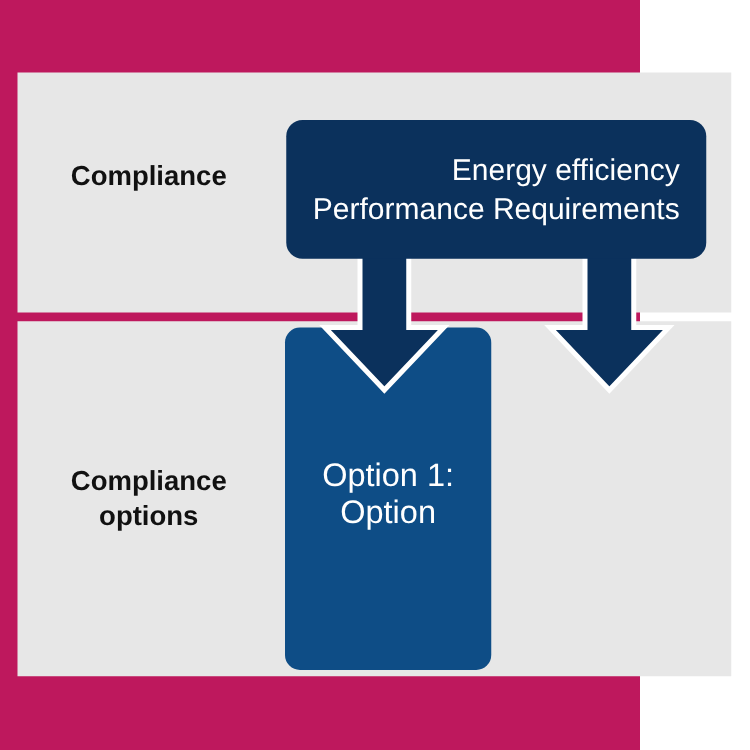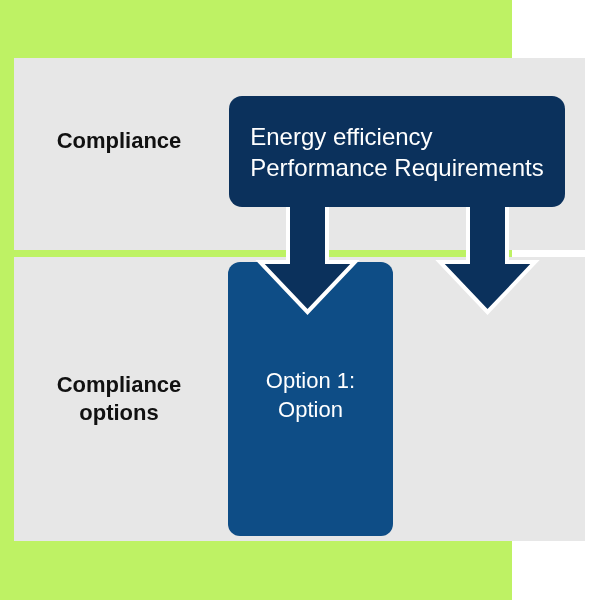--- a/index.html
+++ b/index.html
@@ -12,21 +12,21 @@
     width: 600px;
     height: 600px;
     overflow: hidden;
     font-family: "Liberation Sans", sans-serif;
   }
 
   #stage {
     position: relative;
     width: 512px;
     height: 600px;
-    background: #bef264;
+    background: #be185d;
   }
 
   
   .band {
     position: absolute;
     left: 14px;
     width: 571px;
     background: #e7e7e7;
   }
   .band-level   { top: 58px;  height: 192px; }
@@ -59,21 +59,21 @@
     box-sizing: border-box;
     display: flex;
     align-items: center;
     justify-content: center;
     z-index: 5;
   }
   .top-box-text {
     color: #ffffff;
     font-size: 24px;
     line-height: 31px;
-    text-align: left;
+    text-align: right;
     font-family: "Liberation Sans", sans-serif;
     padding: 0 8px;
   }
 
   
   .opt-box {
     position: absolute;
     top: 262px;
     height: 274px;
     background: #0e4d86;
@@ -83,21 +83,21 @@
   }
   .opt-box-1 { left: 228px; width: 165px; }
   .opt-box-2 { left: 399px; width: 166px; }
 
   .opt-text {
     position: absolute;
     left: 0;
     right: 0;
     top: 104px;
     color: #ffffff;
-    font-size: 22px;
+    font-size: 26px;
     line-height: 29px;
     text-align: center;
     font-family: "Liberation Sans", sans-serif;
     padding: 0 6px;
     box-sizing: border-box;
   }
 
   
   #arrows {
     position: absolute;

